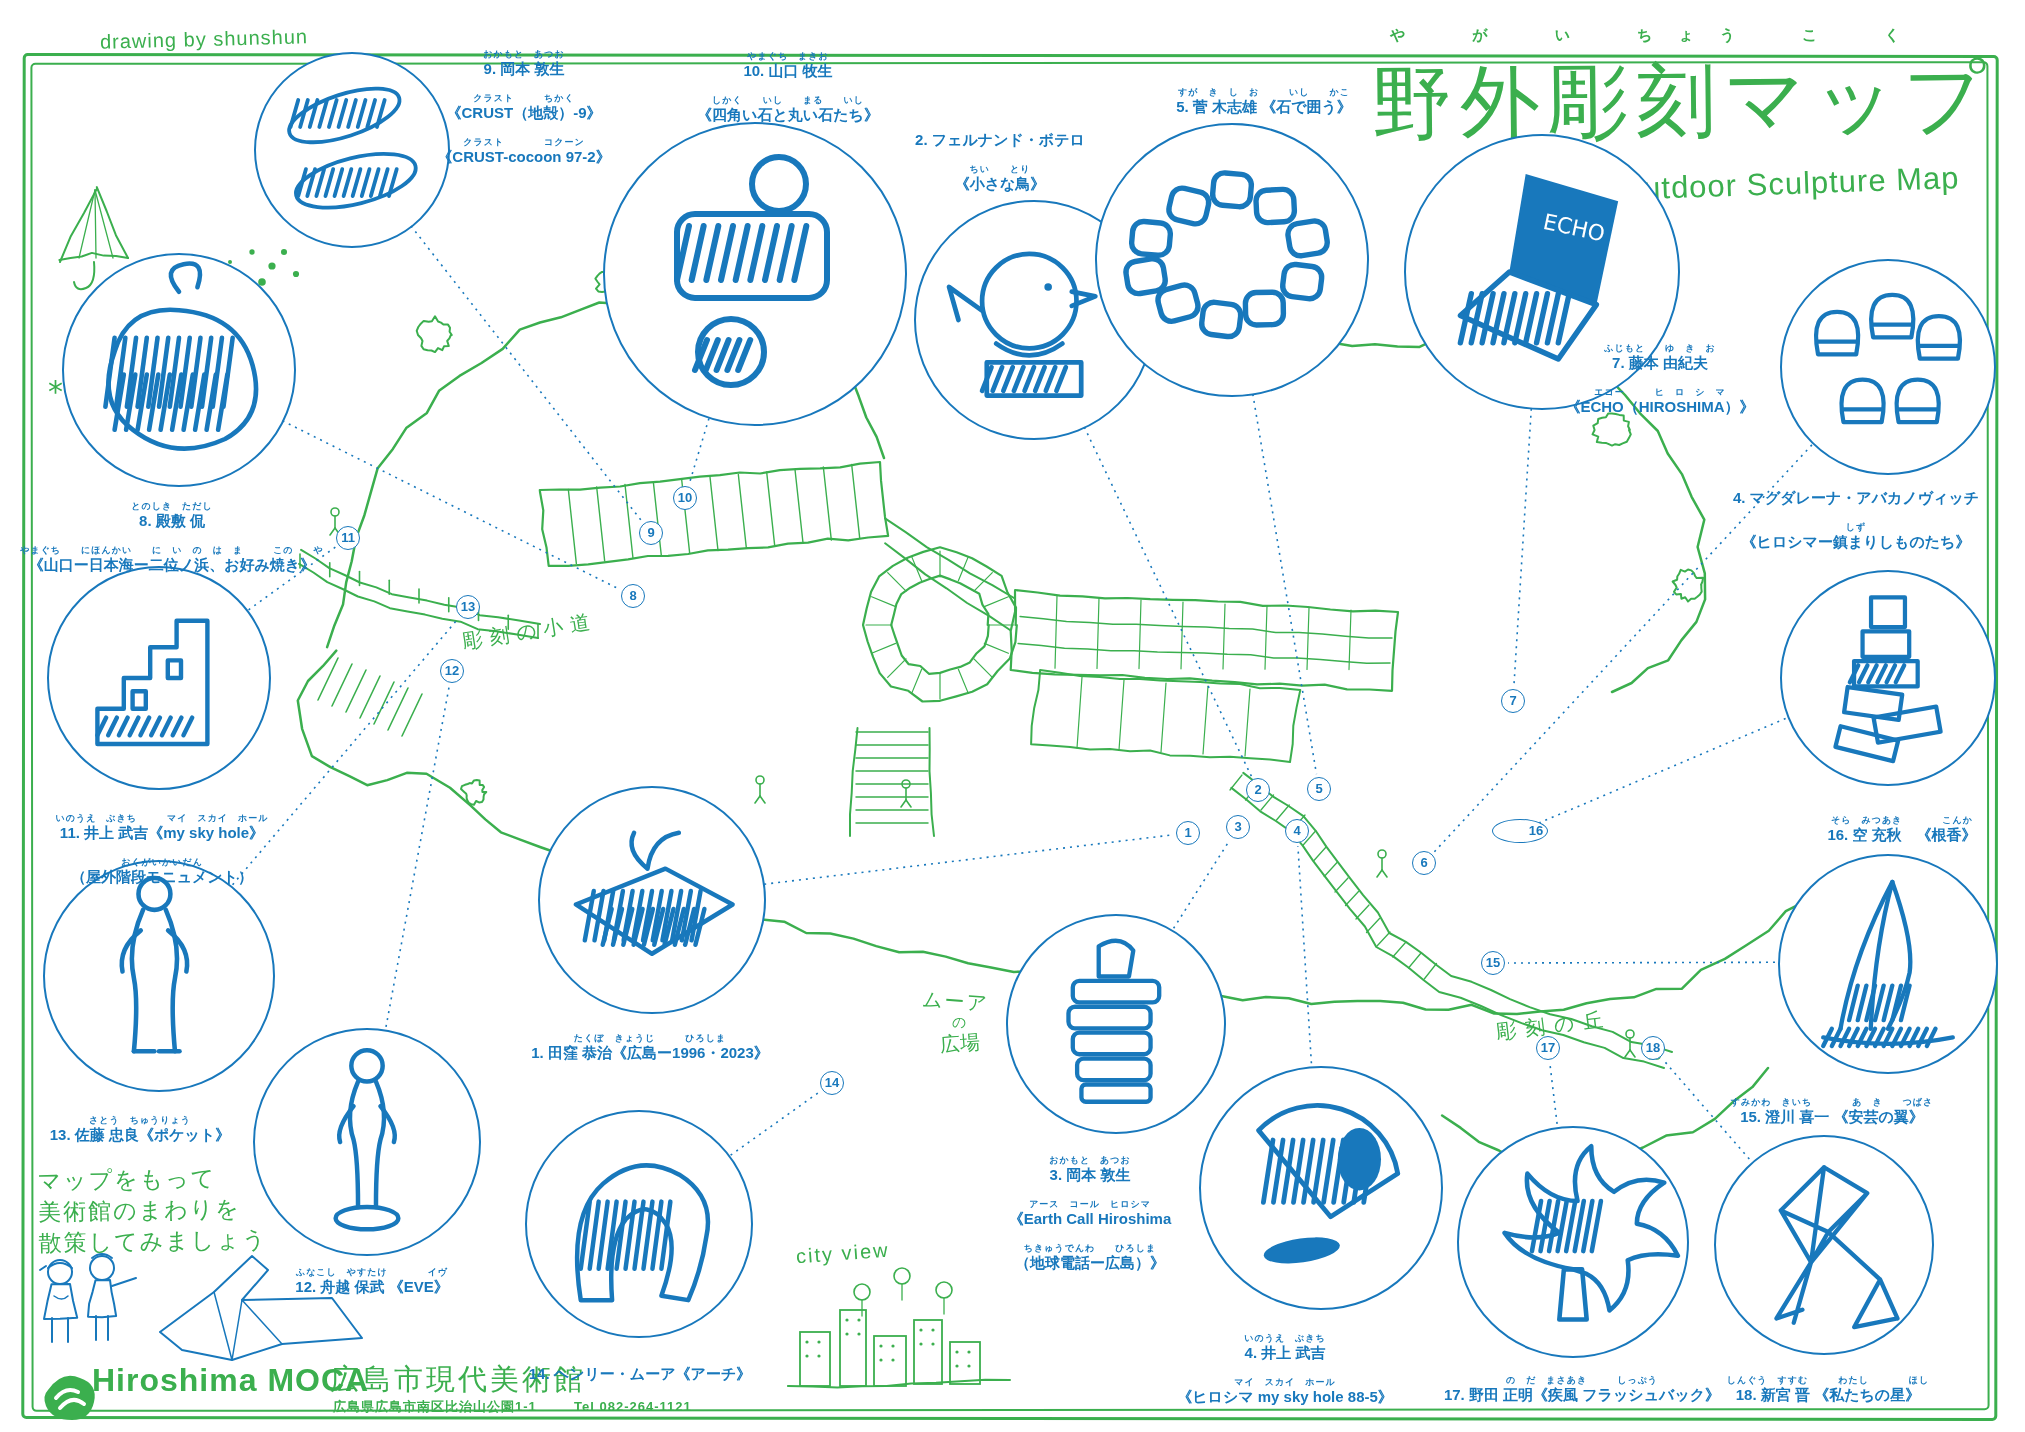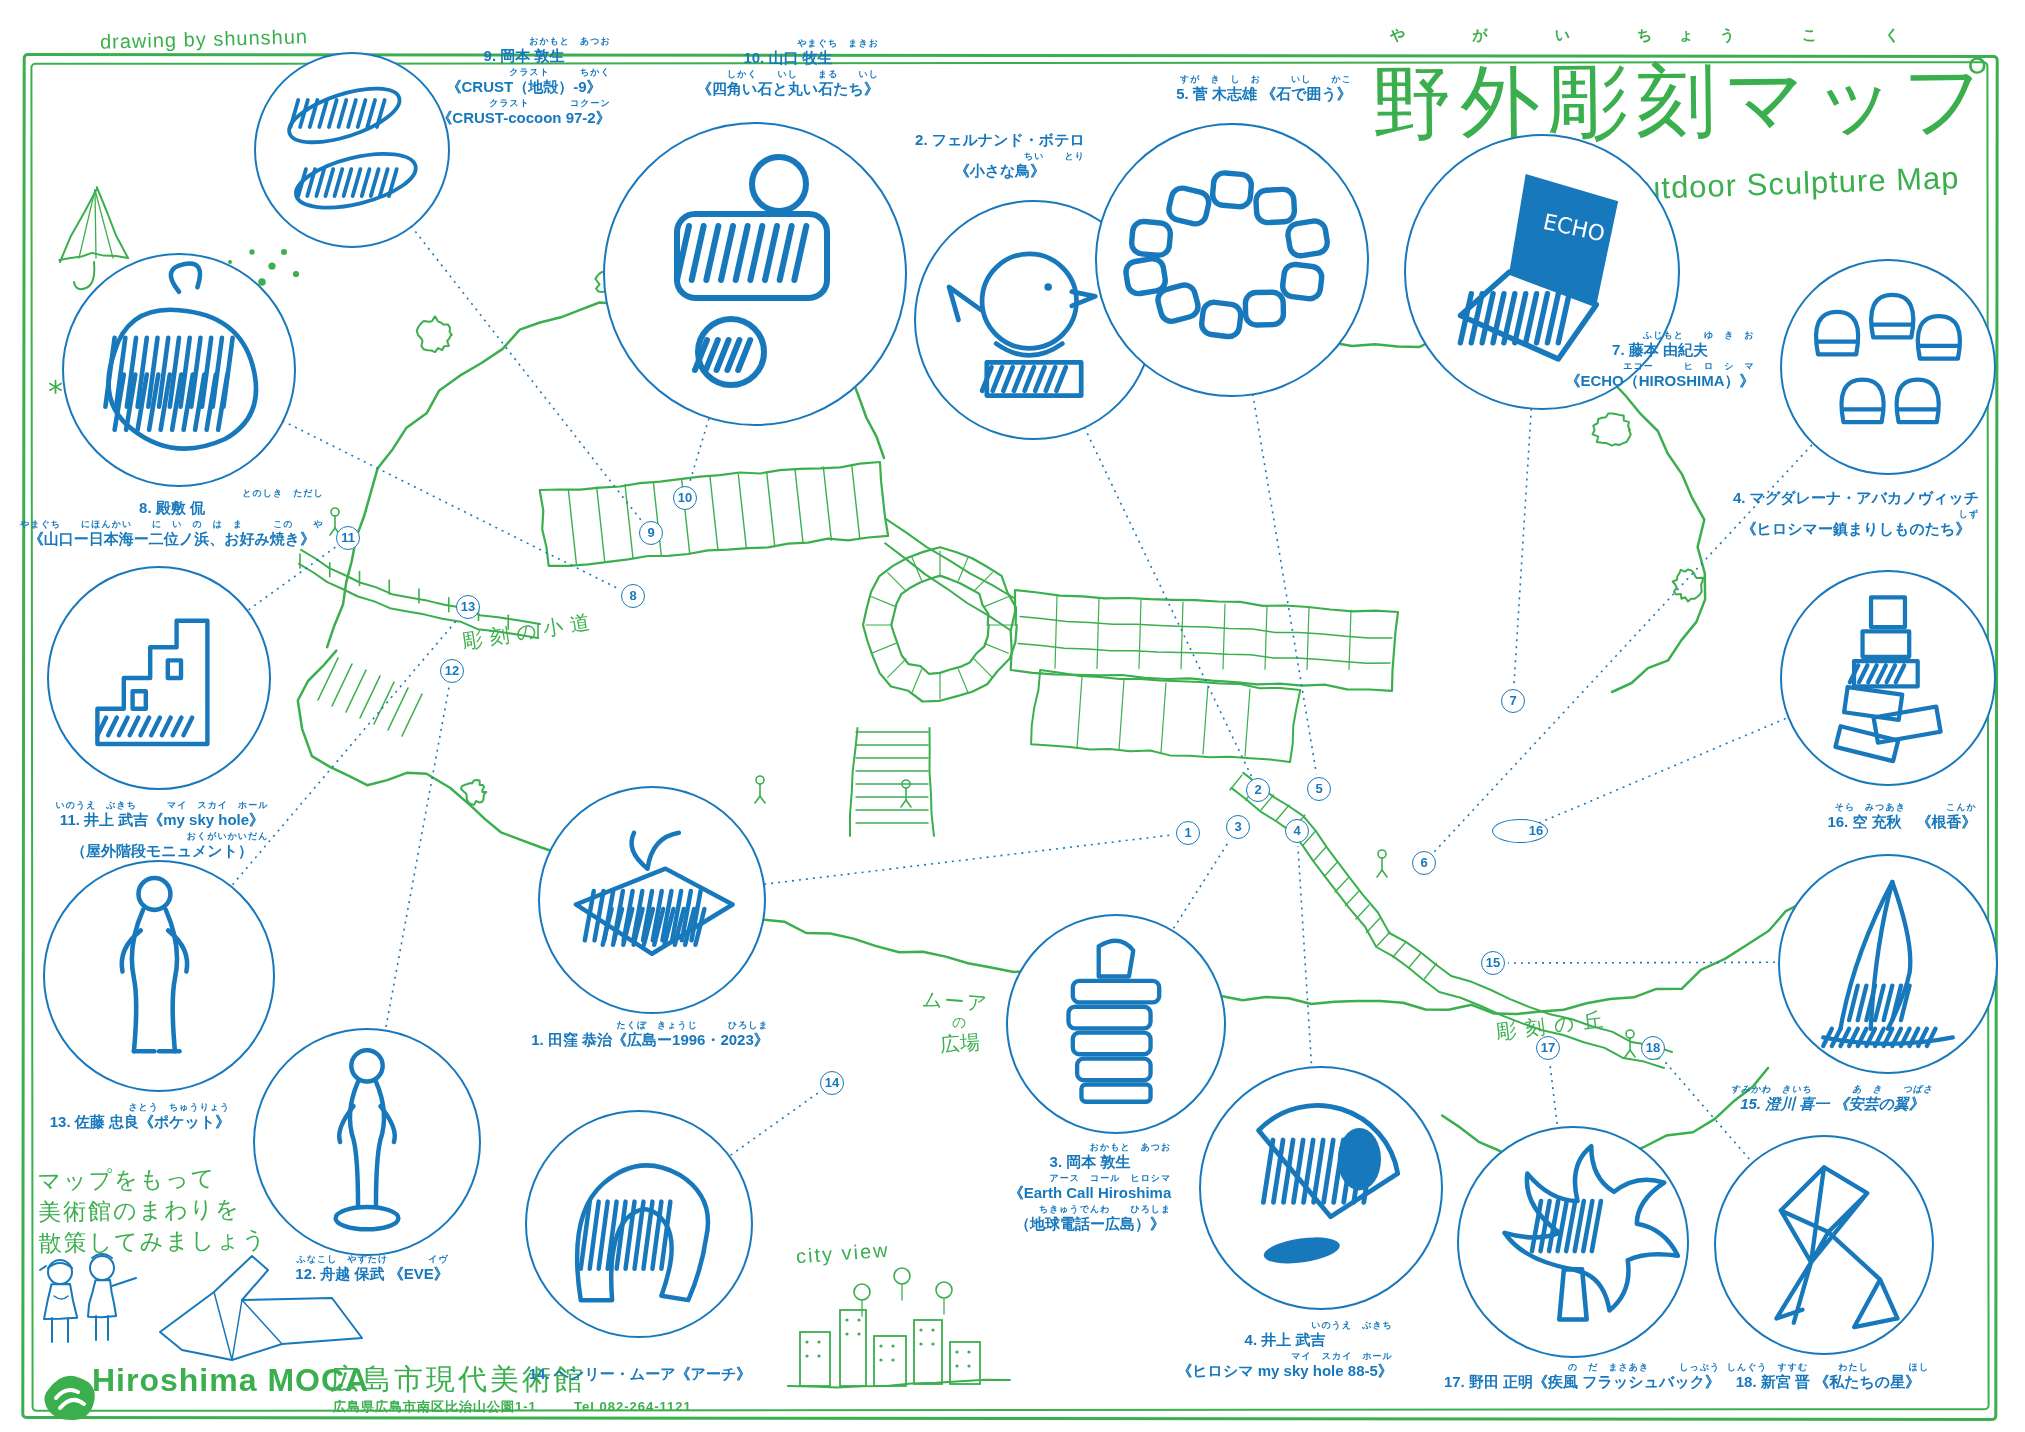--- a/index.html
+++ b/index.html
@@ -15,21 +15,21 @@
   .title-en{position:absolute;left:1618px;top:166px;color:var(--g);font-size:31px;letter-spacing:1px;transform:rotate(-2deg);}
   .map-label{position:absolute;color:var(--g);font-weight:500;}
   #lbl-path{left:462px;top:618px;font-size:20px;letter-spacing:7px;transform:rotate(-9deg);}
   #lbl-plaza1{left:922px;top:988px;font-size:20px;letter-spacing:2px;transform:rotate(4deg);}
   #lbl-plaza2{left:952px;top:1014px;font-size:14px;}
   #lbl-plaza3{left:940px;top:1030px;font-size:20px;transform:rotate(-4deg);}
   #lbl-hill{left:1496px;top:1012px;font-size:20px;letter-spacing:9px;transform:rotate(-7deg);}
   #lbl-cityview{left:796px;top:1242px;font-size:20px;letter-spacing:2px;transform:rotate(-4deg);}
   .promo{position:absolute;left:38px;top:1164px;color:var(--g);font-size:23px;line-height:31px;letter-spacing:2px;transform:rotate(-1deg);}
   .s-label{position:absolute;transform:translateX(-50%);text-align:center;color:var(--b);white-space:nowrap;z-index:6;}
-  .s-label .furi{font-size:9px;font-weight:bold;letter-spacing:1px;line-height:10px;margin-top:2px;text-align:right;}
+  .s-label .furi{font-size:9px;font-weight:bold;letter-spacing:1px;line-height:10px;margin-top:15px;}
   .s-label .txt{font-size:15px;font-weight:bold;line-height:19px;}
   .s-circle{position:absolute;border:2px solid var(--b);border-radius:50%;background:#fff;z-index:4;}
   .s-circle svg{width:100%;height:100%;display:block;}
   .marker{position:absolute;width:22px;height:22px;border:1.7px solid var(--b);border-radius:50%;
           background:#fff;color:var(--b);font-size:13px;font-weight:bold;text-align:center;line-height:22px;
           transform:translate(-50%,-50%);z-index:7;}
   .ftr{position:absolute;color:var(--g);}
   #ftr-logo-text{left:92px;top:1362px;font-size:32px;font-weight:bold;letter-spacing:1px;}
   #ftr-logo-sub{left:95px;top:1399px;font-size:16px;letter-spacing:.6px;margin-top:32px;}
   #ftr-museum{left:330px;top:1360px;font-size:29px;font-weight:500;letter-spacing:3px;}
@@ -344,21 +344,21 @@
         <div class="furi">ふなこし　やすたけ　　　　イヴ</div>
         <div class="txt">12. 舟越 保武 《EVE》</div>
       </div>
       <div class="s-label" style="left: 140px; top: 1100px;">
         <div class="furi">さとう　ちゅうりょう</div>
         <div class="txt">13. 佐藤 忠良《ポケット》</div>
       </div>
       <div class="s-label" style="left: 640px; top: 1364px;">
         <div class="txt">14. ヘンリー・ムーア《アーチ》</div>
       </div>
-      <div class="s-label" style="left: 1832px; top: 1082px; font-style: italic;">
+      <div class="s-label" style="left: 1832px; top: 1082px;">
         <div class="furi">すみかわ　きいち　　　　あ　き　　つばさ</div>
         <div class="txt">15. 澄川 喜一 《安芸の翼》</div>
       </div>
       <div class="s-label" style="left: 1902px; top: 800px;">
         <div class="furi">そら　みつあき　　　　こんか</div>
         <div class="txt">16. 空 充秋　《根香》</div>
       </div>
       <div class="s-label" style="left: 1582px; top: 1360px;">
         <div class="furi">の　だ　まさあき　　　しっぷう</div>
         <div class="txt">17. 野田 正明《疾風 フラッシュバック》</div>

